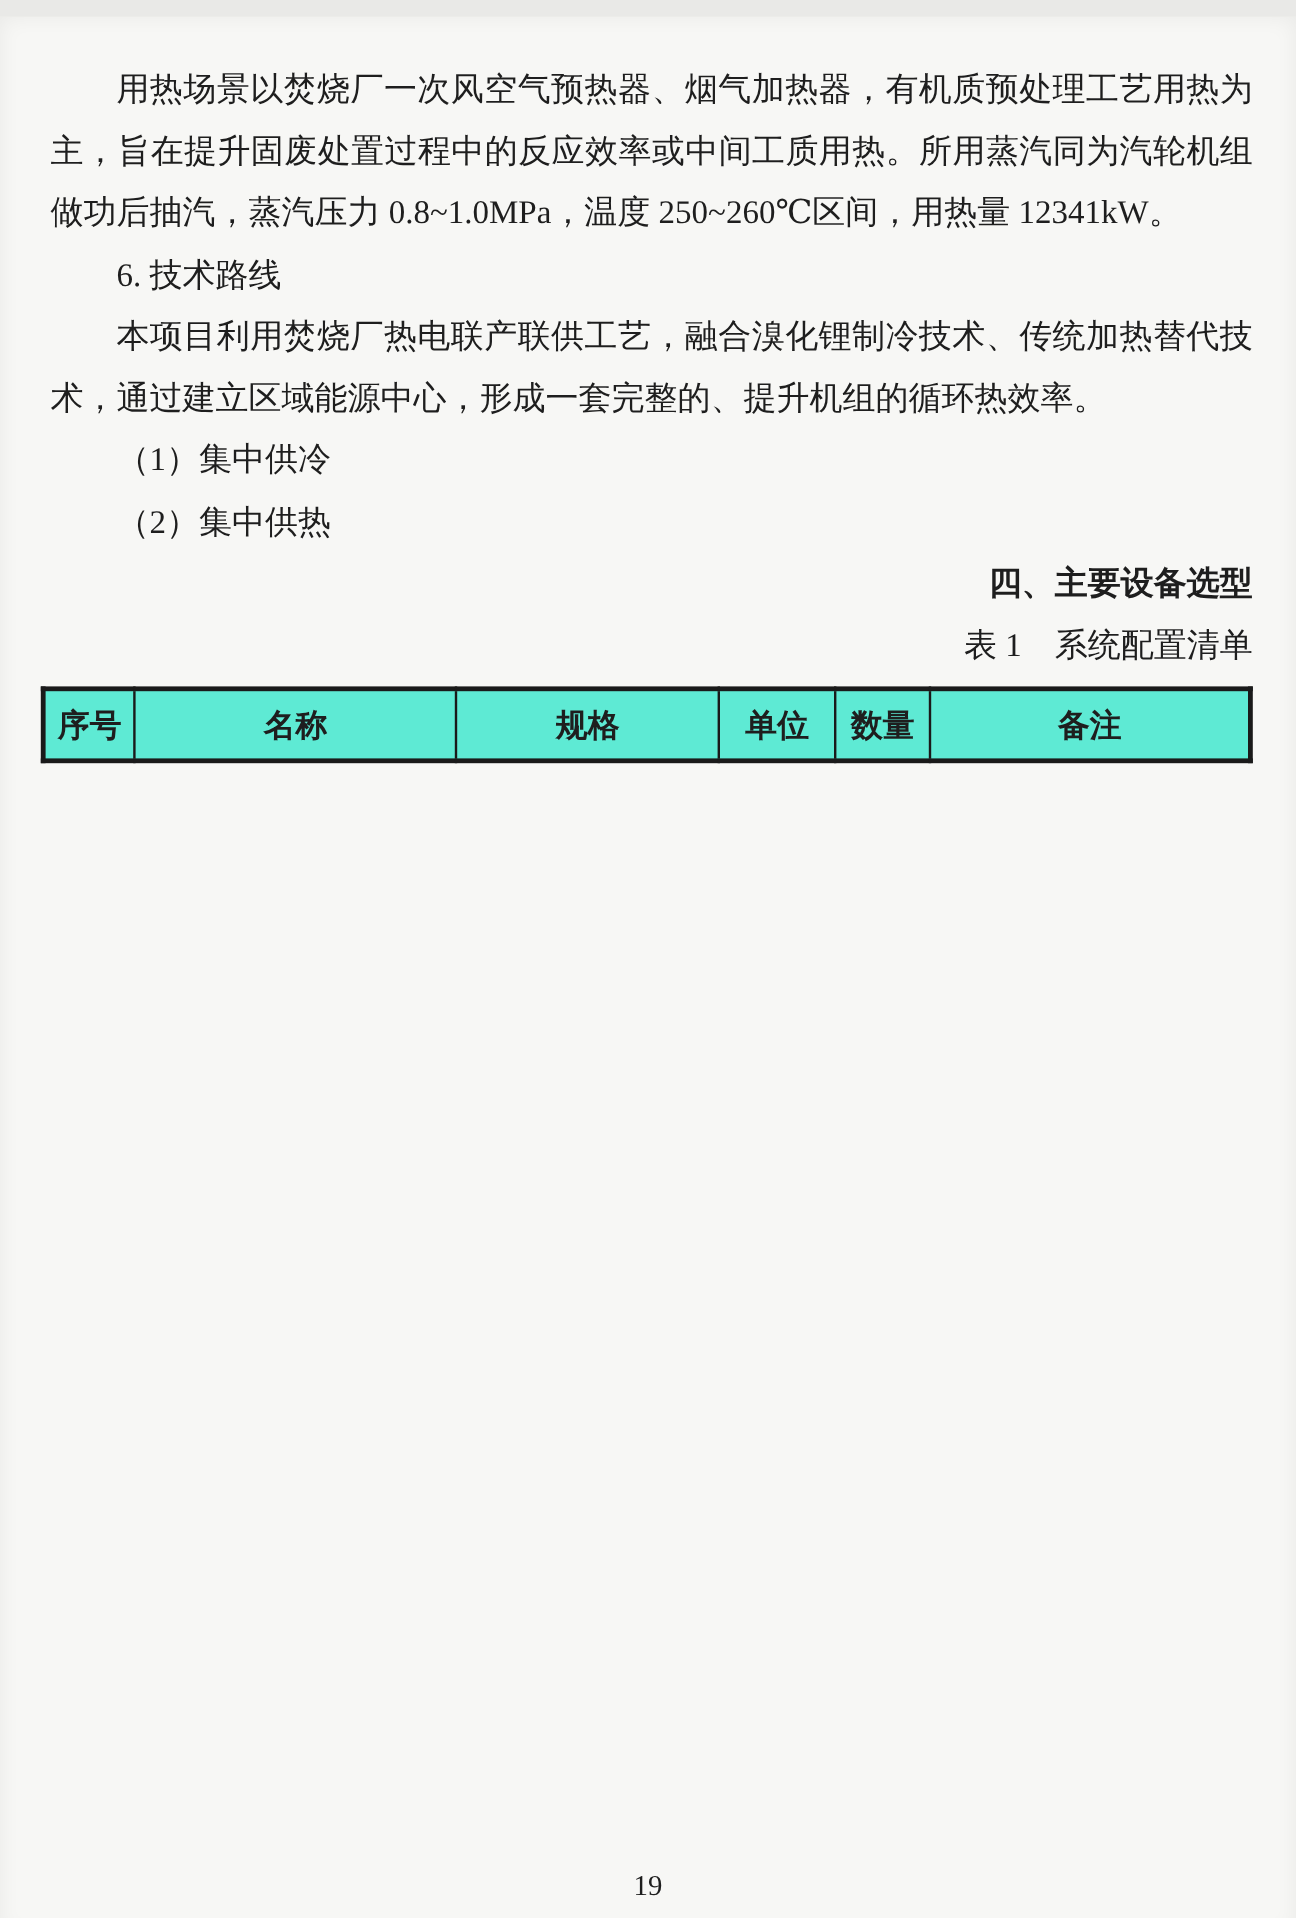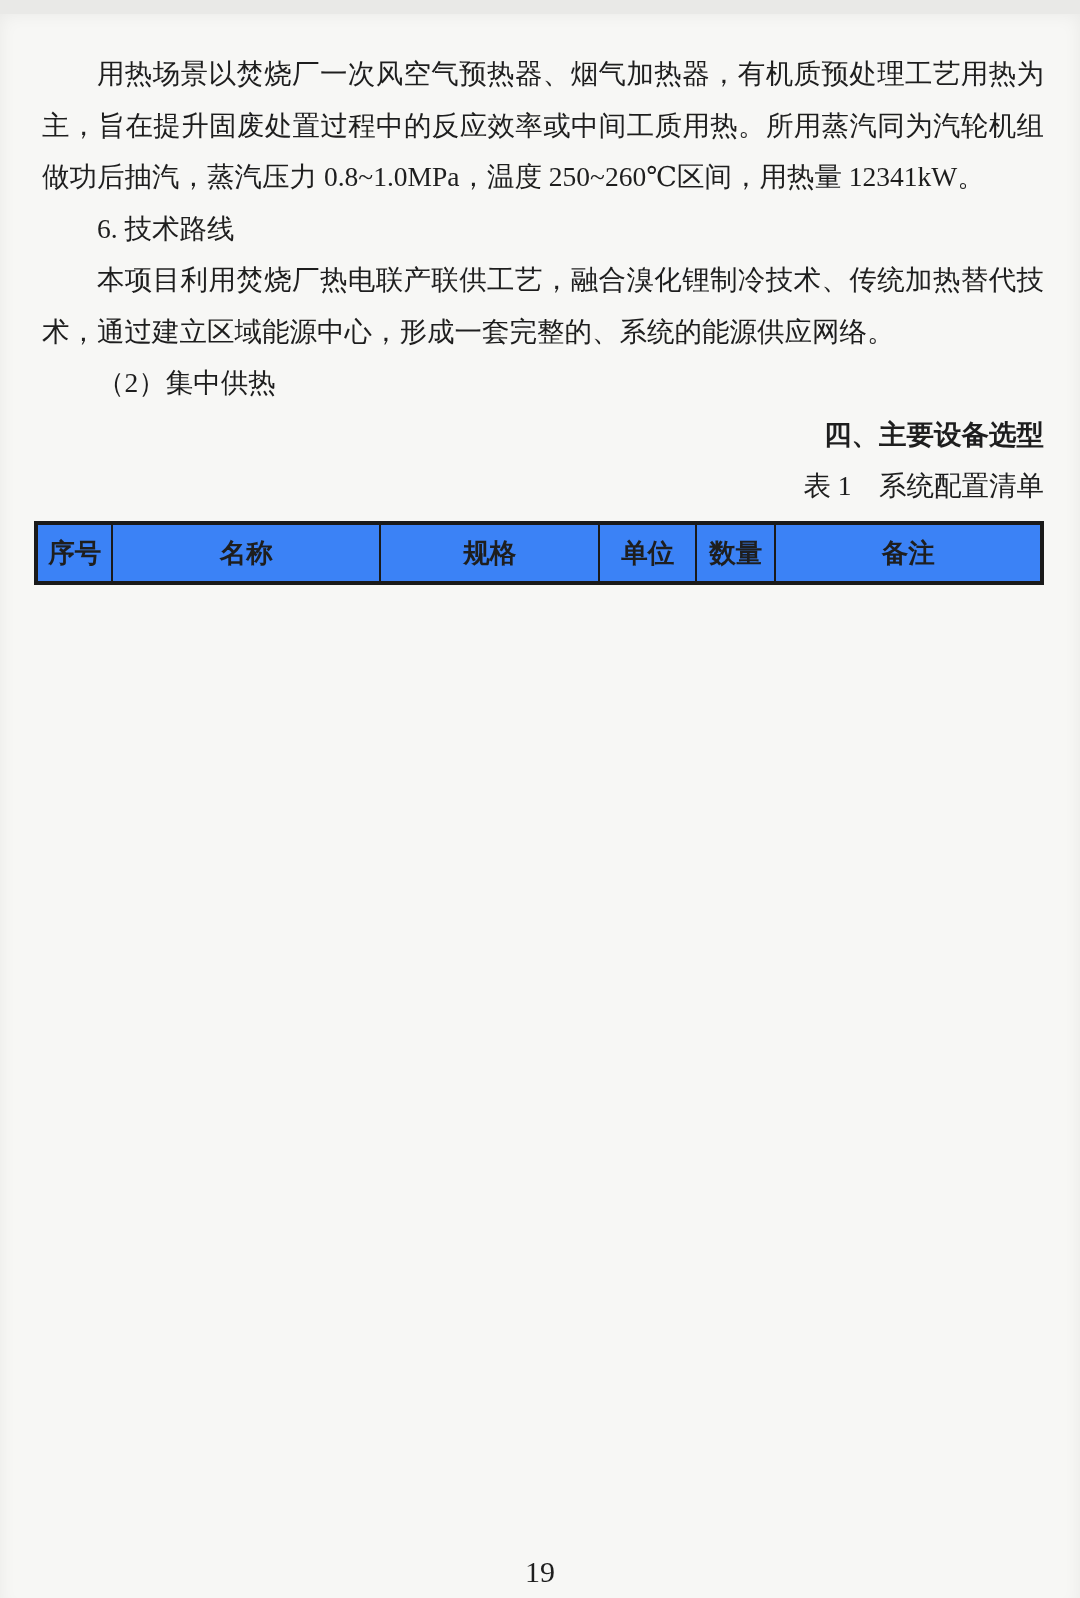--- a/index.html
+++ b/index.html
@@ -48,54 +48,55 @@
     table-layout: fixed;
   }
   table.config-table th {
     border: 2px solid #1a1a1a;
     height: 56px;
     font-size: 26.5px;
     font-weight: bold;
     text-align: center;
     vertical-align: middle;
     padding: 0;
-    background: #3b82f6;
+    background: #5eead4;
   }
   table.config-table {
     border: 4px solid #1a1a1a;
   }
   .col-seq    { width: 7.6%;  }
   .col-name   { width: 26.6%; }
   .col-spec   { width: 21.8%; }
   .col-unit   { width: 9.6%;  }
   .col-qty    { width: 7.9%;  }
   .col-remark { width: 26.5%; }
   .page-number {
     position: absolute;
     top: 1538px;
     left: 0;
     width: 100%;
     text-align: center;
-    font-size: 30px;
+    font-size: 24px;
     line-height: 40px;
     color: #1e1e1e;
   }
 </style>
 </head>
 <body>
 
 <div class="page">
   <div class="content">
 
     <p class="para">用热场景以焚烧厂一次风空气预热器、烟气加热器，有机质预处理工艺用热为主，旨在提升固废处置过程中的反应效率或中间工质用热。所用蒸汽同为汽轮机组做功后抽汽，蒸汽压力 0.8~1.0MPa，温度 250~260℃区间，用热量 12341kW。</p>
 
     <p class="para">6. 技术路线</p>
 
-    <p class="para">本项目利用焚烧厂热电联产联供工艺，融合溴化锂制冷技术、传统加热替代技术，通过建立区域能源中心，形成一套完整的、系统的能源供应网络。</p>
+    <p class="para">本项目利用焚烧厂热电联产联供工艺，融合溴化锂制冷技术、传统加热替代技术，通过建立区域能源中心，形成一套完整的、提升机组的循环热效率。</p>
 
+    <p class="para">（1）集中供冷</p>
 
 
     <p class="para">（2）集中供热</p>
 
 
     <p class="para heading">四、主要设备选型</p>
 
 
 
     <p class="table-caption">表 1　系统配置清单</p>

